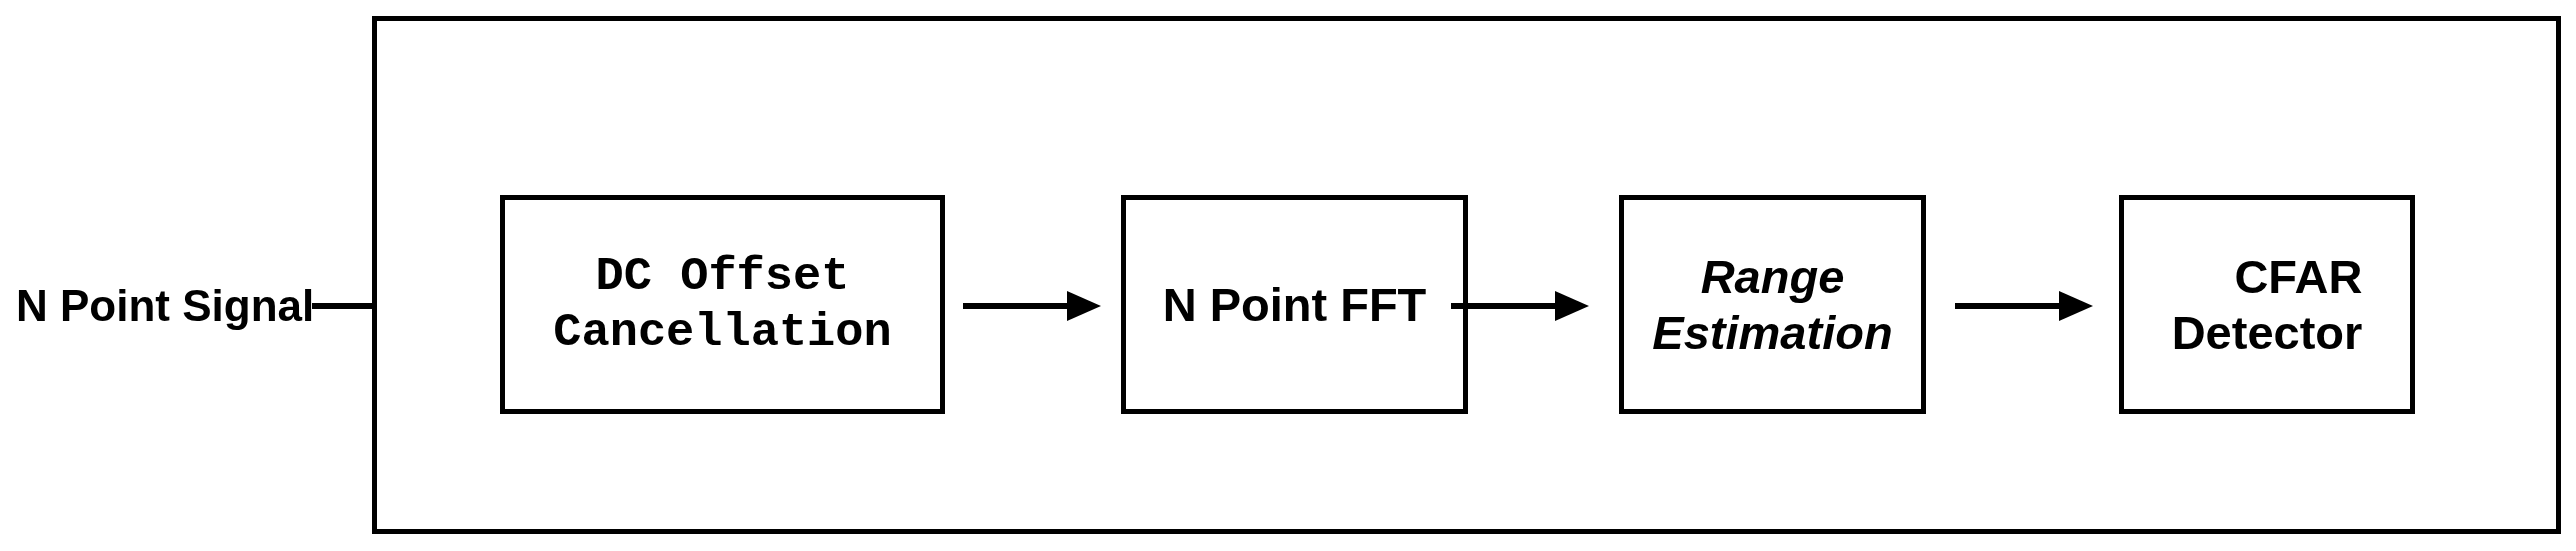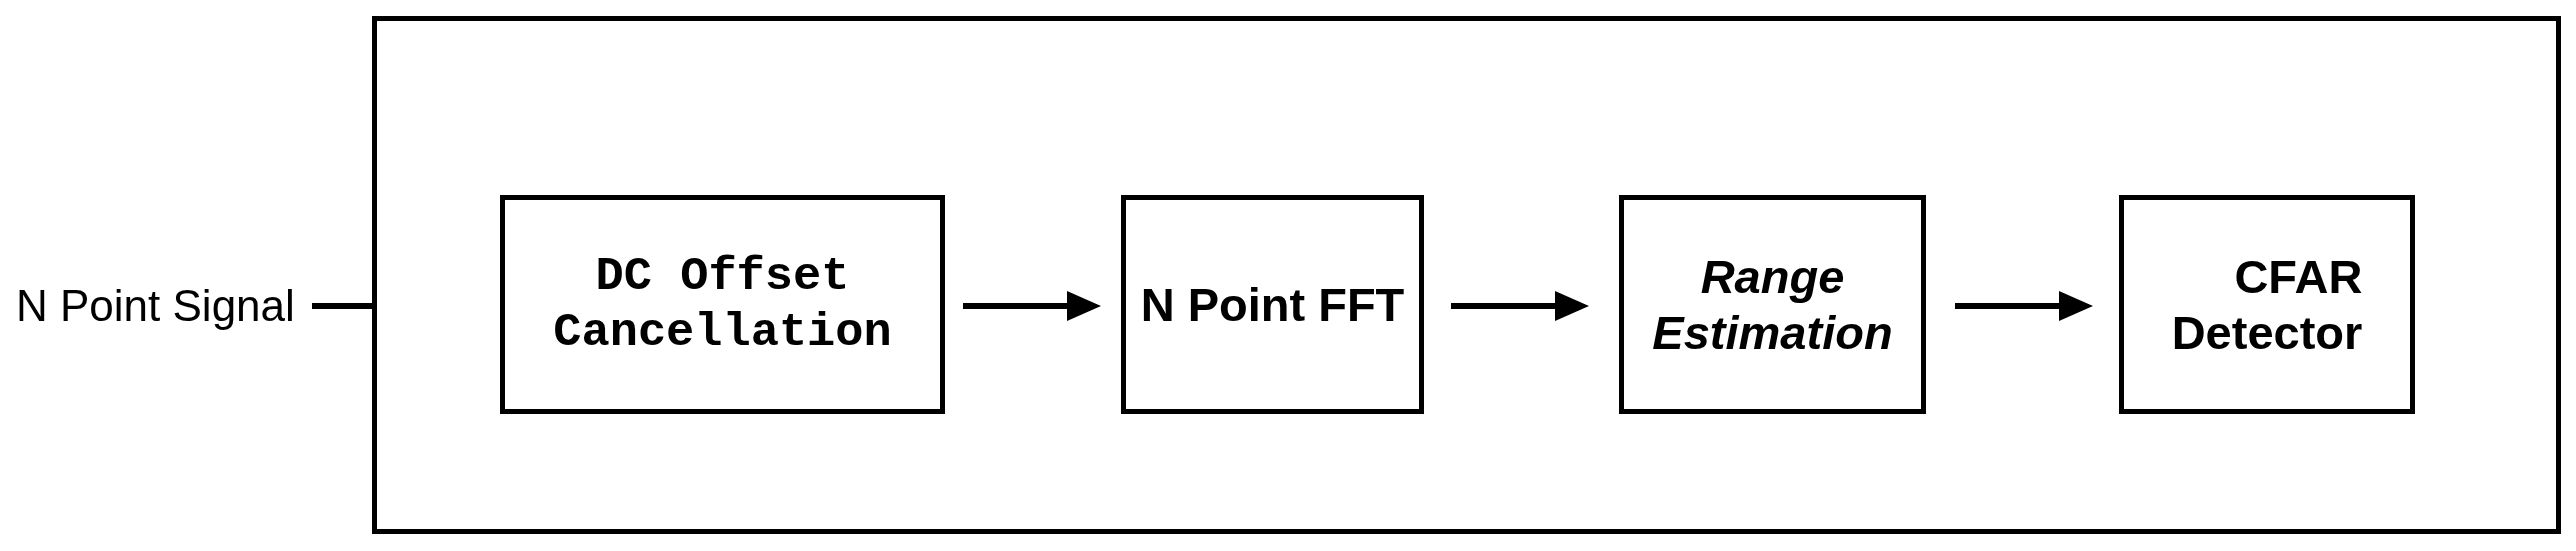--- a/index.html
+++ b/index.html
@@ -43,21 +43,21 @@
   }
 
   
   .input-label {
     position: absolute;
     left: 16px;
     top: 279px;
     height: 53px;
     line-height: 53px;
     font-size: 44px;
-    font-weight: normal;
+    font-weight: bold;
     color: var(--ink);
     white-space: nowrap;
     text-align: center;
   }
 
   
   .block {
     position: absolute;
     top: 195px;
     height: 219px;
@@ -67,21 +67,21 @@
     align-items: center;
     justify-content: center;
     text-align: center;
     font-size: 47px;
     font-weight: bold;
     line-height: 1.18;
     color: var(--ink);
     white-space: pre-line;
   }
   .block-dc    { left: 500px;  width: 445px; font-family: Liberation Mono, monospace; }
-  .block-fft   { left: 1121px; width: 303px; }
+  .block-fft   { left: 1121px; width: 347px; }
   .block-range { left: 1619px; width: 307px; font-style: italic; }
   .block-cfar  { left: 2119px; width: 296px; text-align: right; }
 
   
   .arrow {
     position: absolute;
     top: 303px;
     height: 5.8px;
     background: var(--ink);
   }

